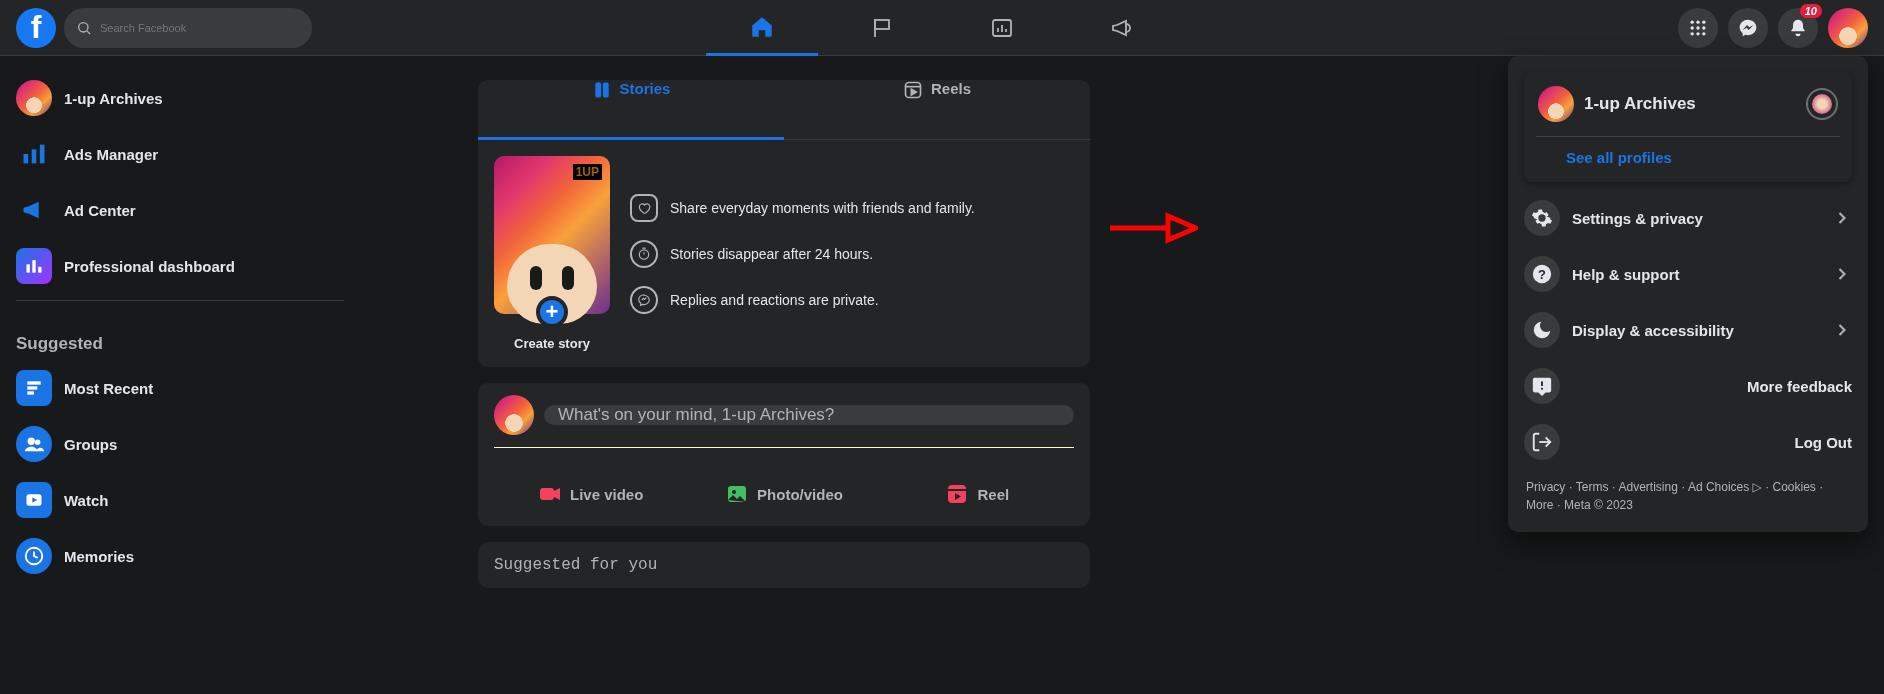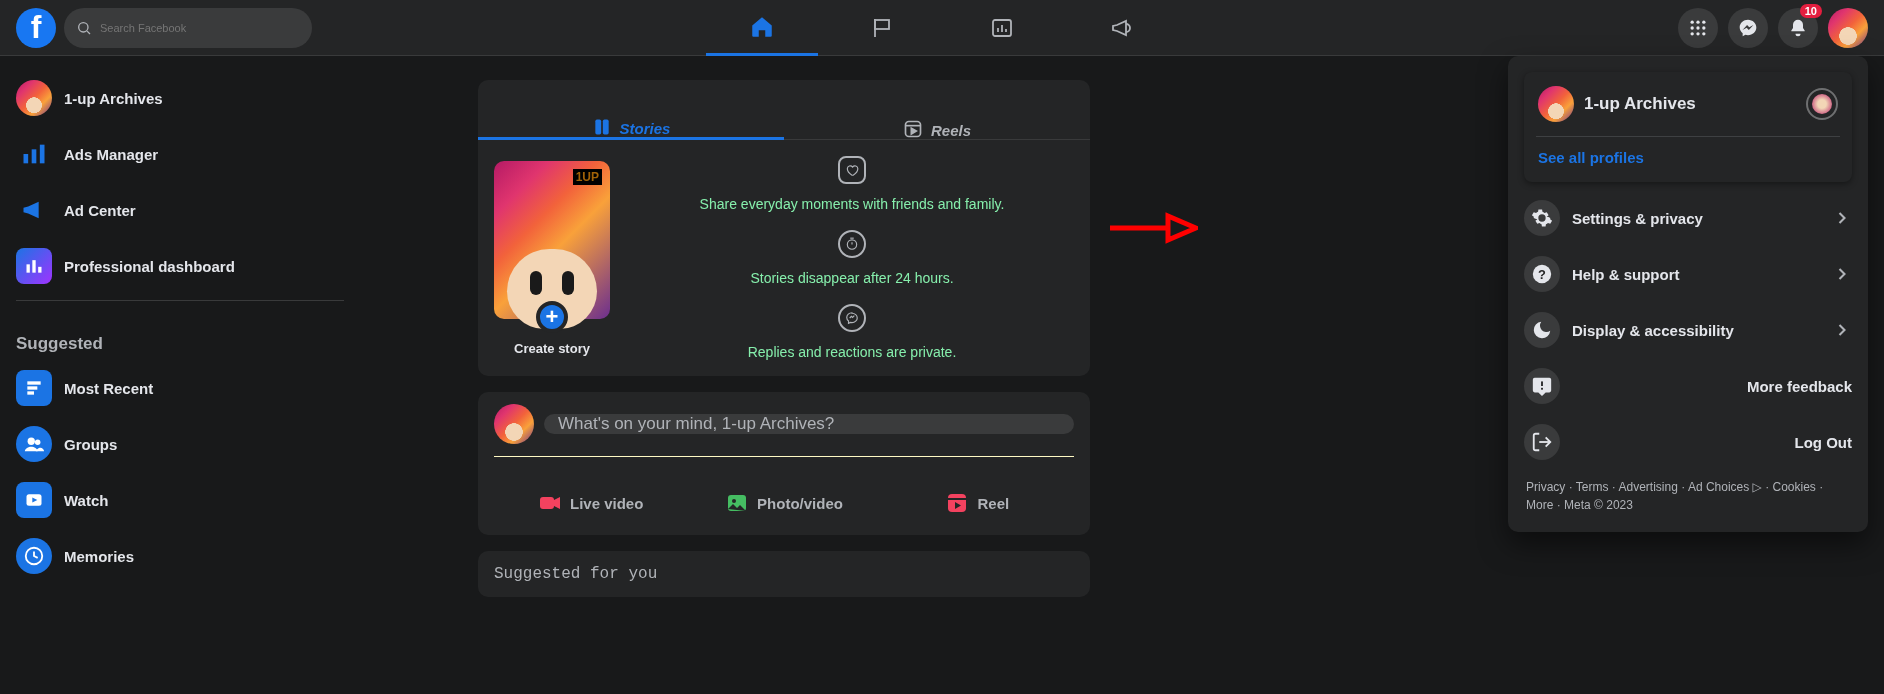--- a/index.html
+++ b/index.html
@@ -97,20 +97,21 @@
   }
   .badge {
     position: absolute;
     top: -4px; right: -4px;
     background: #e41e3f;
     color: #fff;
     font-size: 11px;
     font-weight: 700;
     border-radius: 10px;
     padding: 1px 5px;
+    font-style: italic;
   }
   .avatar {
     width: 40px; height: 40px;
     border-radius: 50%;
     overflow: hidden;
     cursor: pointer;
   }
 
   
   .mushroom {
@@ -160,29 +161,28 @@
     border-radius: 10px;
     margin-bottom: 16px;
   }
   .stories-tabs {
     display: flex;
   }
   .story-tab {
     flex: 1;
     height: 60px;
     display: flex;
-    align-items: flex-end;
+    align-items: flex-start;
     justify-content: center;
     gap: 8px;
     color: #b0b3b8;
     font-weight: 600;
     font-size: 15px;
     cursor: pointer;
     border-bottom: 1px solid #393a3b;
-    font-style: italic;
   }
   .story-tab.active { color: #1b74e4; border-bottom: 3px solid #1b74e4; }
   .stories-body {
     display: flex;
     padding: 16px;
     gap: 20px;
     align-items: center;
   }
   .create-story-tile {
     width: 116px;
@@ -214,21 +214,21 @@
     bottom: -14px; left: 50%; transform: translateX(-50%);
     width: 32px; height: 32px;
     border-radius: 50%;
     background: #1b74e4;
     border: 4px solid #242526;
     display:flex; align-items:center; justify-content:center;
     color:#fff; font-size:22px; font-weight:700; line-height:1;
   }
   .create-story-label { margin-top: 22px; font-size: 13px; font-weight:600; }
   .story-info { flex: 1; display:flex; flex-direction:column; gap: 18px; }
-  .info-line { display:flex; align-items:center; gap: 12px; color:#86efac; font-size:14px;flex-direction:column; }
+  .info-line { display:flex; align-items:center; gap: 12px; color:#e5e5e5; font-size:14px; }
   .info-line .ic { width:28px; height:28px; border:2px solid #b0b3b8; border-radius:8px; display:flex; align-items:center; justify-content:center; }
   .info-line .ic.round { border-radius:50%; }
 
   .composer { padding: 12px 16px; }
   .composer-top { display:flex; align-items:center; gap:10px; }
   .composer-top .avatar-sm { width:40px; height:40px; border-radius:50%; overflow:hidden; }
   .composer-input {
     flex:1; background:#3a3b3c; border-radius:20px; padding: 0 14px;
     color:#b0b3b8; font-size:17px; cursor:pointer;
   }
@@ -261,21 +261,21 @@
   .dd-profile-row .avatar-sm { width:36px; height:36px; border-radius:50%; overflow:hidden; }
   .dd-profile-row .name { font-weight:700; font-size:17px; }
   .switch-icon {
     width: 32px; height: 32px; border-radius: 50%;
     border: 2px solid #6e6f70;
     margin-left: auto;
     display:flex; align-items:center; justify-content:center;
     overflow:hidden;
   }
   .dd-divider { height:1px; background:#3e4042; margin:8px 4px; }
-  .dd-link { color:#1b74e4; font-weight:600; font-size:15px; padding: 4px 6px 8px; cursor:pointer; }
+  .dd-link { color:#1b74e4; font-weight:600; font-size:15px; padding: 4px 6px 8px; cursor:pointer;margin-left:28px; }
 
   .dd-item {
     display:flex; align-items:center; gap:12px;
     padding:10px 8px; border-radius:8px; cursor:pointer;justify-content:space-between;
   }
   .dd-item .dd-icon {
     width:36px; height:36px; border-radius:50%;
     background:#3a3b3c; display:flex; align-items:center; justify-content:center;
     color:#e4e6eb;
   }

